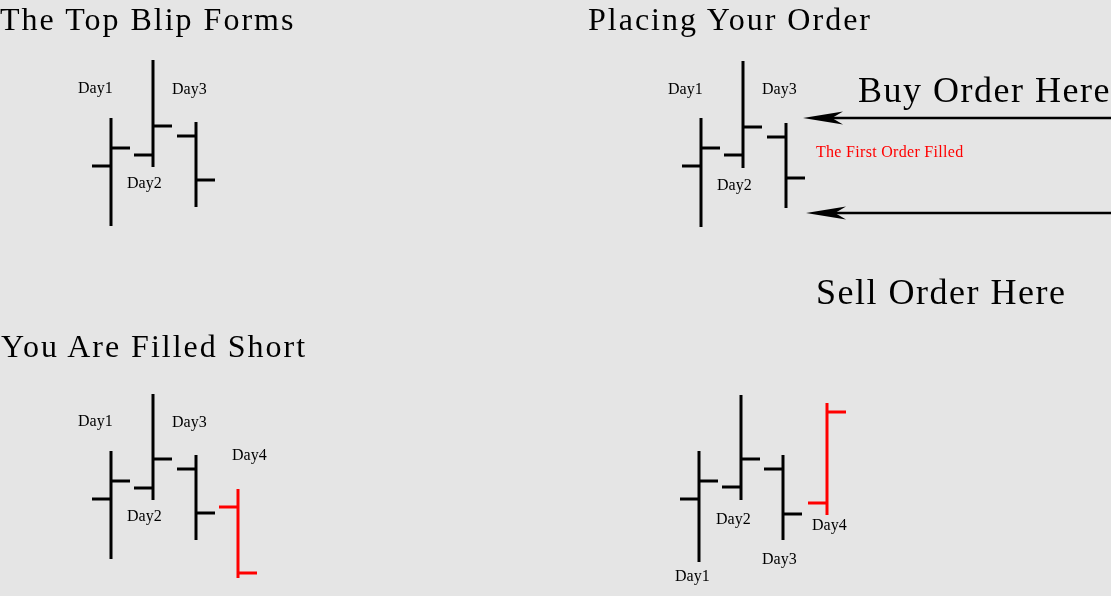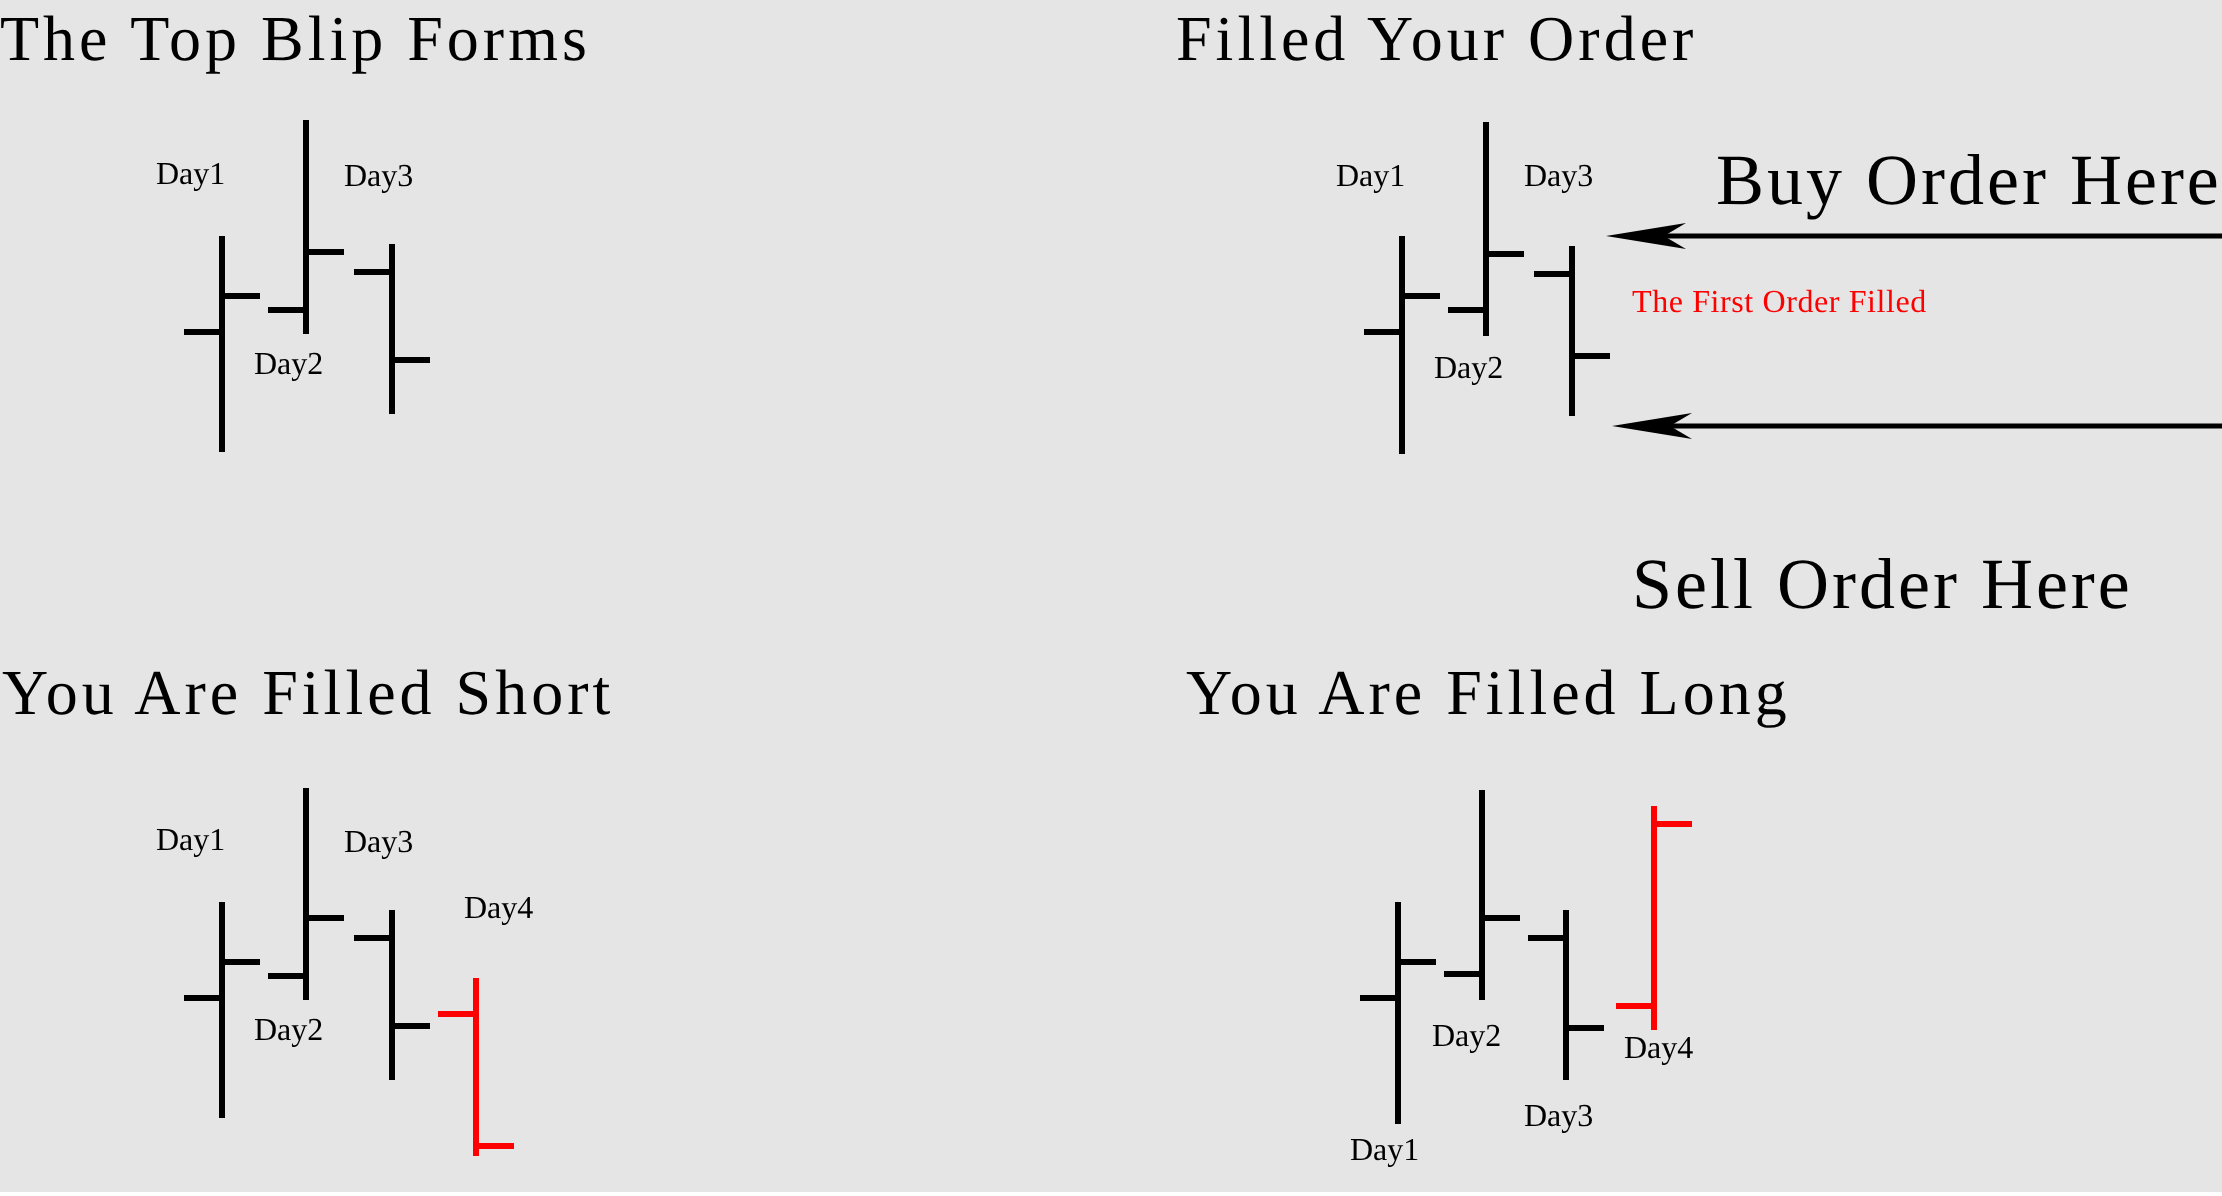--- a/index.html
+++ b/index.html
@@ -94,25 +94,24 @@
       <line x1="783" y1="455" x2="783" y2="540" stroke="#000000" stroke-width="3"></line>
       <line x1="764" y1="469" x2="783" y2="469" stroke="#000000" stroke-width="3"></line>
       <line x1="783" y1="514" x2="802" y2="514" stroke="#000000" stroke-width="3"></line>
       <line x1="827" y1="403" x2="827" y2="515" stroke="#ff0000" stroke-width="3"></line>
       <line x1="808" y1="503" x2="827" y2="503" stroke="#ff0000" stroke-width="3"></line>
       <line x1="827" y1="412" x2="846" y2="412" stroke="#ff0000" stroke-width="3"></line>
     </svg>
 
   <div class="panel-title" style="left: 0px; top: 2px;">The Top Blip Forms</div>
 
-  <div class="panel-title" style="left: 588px; top: 2px;">Filled Your Order</div>
+  <div class="panel-title" style="left: 588px; top: 2px;">Placing Your Order</div>
 
   <div class="panel-title" style="left: 1px; top: 329px;">You Are Filled Short</div>
 
-  <div class="panel-title" style="left: 593px; top: 329px;">You Are Filled Long</div>
 
   <div class="order-label" style="left: 858px; top: 72px;">Buy Order Here</div>
 
   <div class="oco-note" style="left: 816px; top: 140px;">
     <div>The First Order Filled</div>
   </div>
 
   <div class="order-label" style="left: 816px; top: 234px; margin-top: 40px;">Sell Order Here</div>
 
   <div id="labels-layer">

